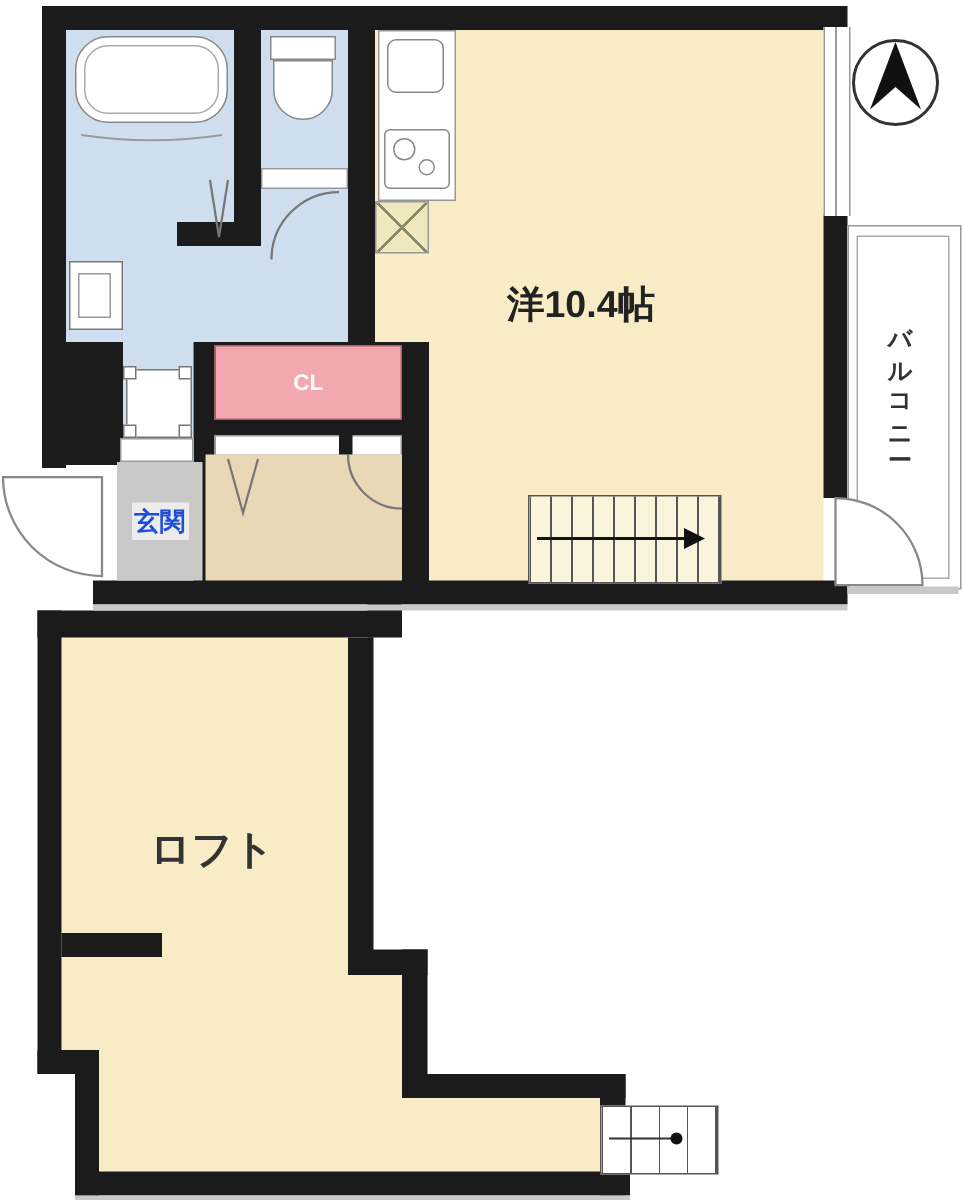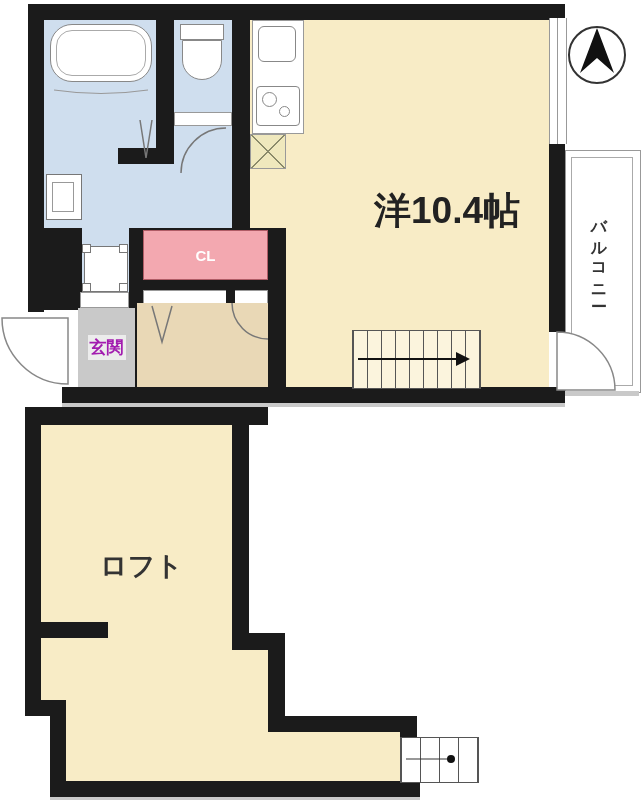--- a/index.html
+++ b/index.html
@@ -76,31 +76,31 @@
 
   <div class="wall" style="left:129px;top:228px;width:157px;height:160px;"></div>
   <div class="cl" style="left:143px;top:230px;width:123px;height:48px;">
     <span>CL</span>
   </div>
   <div class="fixture" style="left:143px;top:290px;width:123px;height:12px;border-color:#999;"></div>
   <div class="wall" style="left:226px;top:288px;width:9px;height:16px;"></div>
   <div class="abs" style="left:137px;top:303px;width:131px;height:84px;background:var(--corridor_tan);"></div>
 
   <div class="fixture" style="left:80px;top:292px;width:47px;height:14px;border-color:#999;"></div>
-  <div class="genkan" style="left:78px;top:308px;width:57px;height:79px;font-size:17px;font-weight:bold;color:#a21caf;">
+  <div class="genkan" style="left:78px;top:308px;width:57px;height:79px;font-size:17px;font-weight:bold;color:#1d4ed8;">
     <span>玄関</span>
   </div>
 
   <div class="stairs" style="left:352px;top:330px;width:127px;height:57px;"></div>
 
   <div class="balcony" style="left:565px;top:150px;width:74px;height:241px;"></div>
   <div class="balcony-inner" style="left:571px;top:157px;width:60px;height:227px;"></div>
   <div class="room-label v-text" style="left:588px;top:208px;font-size:16px;font-weight:bold;color:#333;">バルコニー</div>
 
-  <div class="room-label" style="left:338px;top:186px;font-size:37px;margin-left:36px;">洋10.4帖</div>
+  <div class="room-label" style="left:338px;top:186px;font-size:25px;">洋10.4帖</div>
 
   <div class="abs" style="left:41px;top:425px;width:191px;height:275px;background:var(--room_cream);"></div>
   <div class="abs" style="left:66px;top:700px;width:202px;height:81px;background:var(--room_cream);"></div>
   <div class="abs" style="left:232px;top:650px;width:36px;height:82px;background:var(--room_cream);"></div>
   <div class="abs" style="left:268px;top:732px;width:132px;height:49px;background:var(--room_cream);"></div>
 
   <div class="wall" style="left:25px;top:407px;width:224px;height:18px;"></div>
   <div class="wall" style="left:25px;top:407px;width:16px;height:309px;"></div>
   <div class="wall" style="left:25px;top:700px;width:41px;height:16px;"></div>
   <div class="wall" style="left:50px;top:700px;width:16px;height:97px;"></div>

